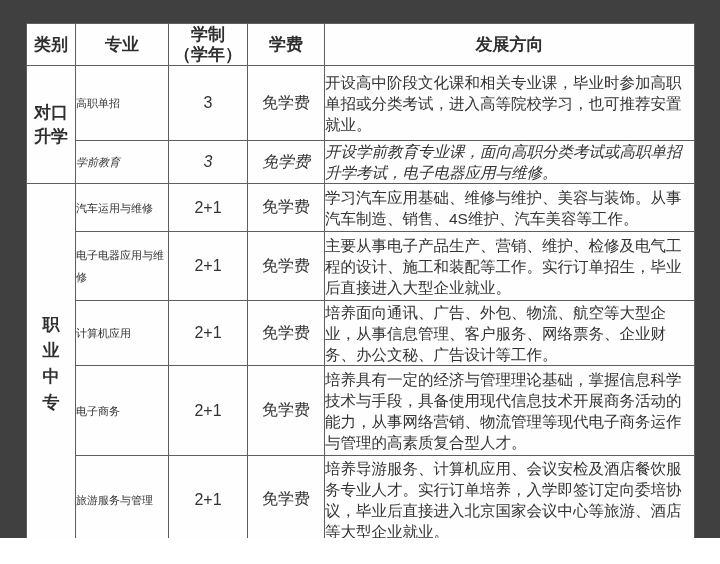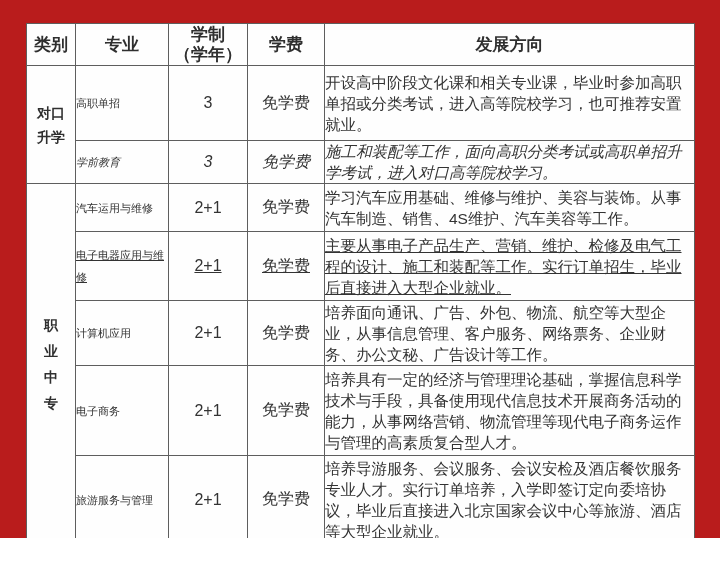--- a/index.html
+++ b/index.html
@@ -5,21 +5,21 @@
   html, body {
     margin: 0;
     padding: 0;
     background: #ffffff;
     font-family: "Liberation Sans", "DejaVu Sans", sans-serif;
   }
   .page {
     position: relative;
     width: 720px;
     height: 538px;
-    background: #b91c1c;
+    background: #404040;
     overflow: hidden;
   }
   table.programs {
     position: absolute;
     left: 26px;
     top: 23px;
     width: 668px;
     border-collapse: collapse;
     table-layout: fixed;
     color: #333333;
@@ -34,28 +34,28 @@
     font-size: 17px;
     font-weight: bold;
     text-align: center;
     color: #2f2f2f;
     line-height: 20px;
   }
   tr.hrow { height: 42px; }
   tr.r1 { height: 75px; }
   tr.r2 { height: 40px; font-style: italic; }
   tr.r3 { height: 48px; }
-  tr.r4 { height: 69px; text-decoration: underline; }
+  tr.r4 { height: 69px; }
   tr.r5 { height: 65px; }
   tr.r6 { height: 90px; }
   tr.r7 { height: 88px; }
   td.category {
     text-align: center;
     font-weight: bold;
-    font-size: 14px;
+    font-size: 17px;
     color: #2f2f2f;
   }
   td.category .wrap2 {
     display: inline-block;
     width: 2.15em;
     word-break: break-all;
     line-height: 24px;
     text-align: center;
   }
   td.category .wrap1 {
@@ -118,21 +118,21 @@
         </td>
         <td class="major">高职单招</td>
         <td class="duration">3</td>
         <td class="tuition">免学费</td>
         <td class="direction">开设高中阶段文化课和相关专业课，毕业时参加高职单招或分类考试，进入高等院校学习，也可推荐安置就业。</td>
       </tr>
       <tr class="r2">
         <td class="major">学前教育</td>
         <td class="duration">3</td>
         <td class="tuition">免学费</td>
-        <td class="direction">施工和装配等工作，面向高职分类考试或高职单招升学考试，进入对口高等院校学习。</td>
+        <td class="direction">开设学前教育专业课，面向高职分类考试或高职单招升学考试，电子电器应用与维修。</td>
       </tr>
       <tr class="r3">
         <td class="category" rowspan="5">
           <span class="wrap1">职业中专</span>
         </td>
         <td class="major">汽车运用与维修</td>
         <td class="duration">2+1</td>
         <td class="tuition">免学费</td>
         <td class="direction">学习汽车应用基础、维修与维护、美容与装饰。从事汽车制造、销售、4S维护、汽车美容等工作。</td>
       </tr>
@@ -151,17 +151,17 @@
       <tr class="r6">
         <td class="major">电子商务</td>
         <td class="duration">2+1</td>
         <td class="tuition">免学费</td>
         <td class="direction">培养具有一定的经济与管理理论基础，掌握信息科学技术与手段，具备使用现代信息技术开展商务活动的能力，从事网络营销、物流管理等现代电子商务运作与管理的高素质复合型人才。</td>
       </tr>
       <tr class="r7">
         <td class="major">旅游服务与管理</td>
         <td class="duration">2+1</td>
         <td class="tuition">免学费</td>
-        <td class="direction">培养导游服务、会议服务、会议安检及酒店餐饮服务专业人才。实行订单培养，入学即签订定向委培协议，毕业后直接进入北京国家会议中心等旅游、酒店等大型企业就业。</td>
+        <td class="direction">培养导游服务、计算机应用、会议安检及酒店餐饮服务专业人才。实行订单培养，入学即签订定向委培协议，毕业后直接进入北京国家会议中心等旅游、酒店等大型企业就业。</td>
       </tr>
     </tbody>
   </table>
 </div>
 
 </body></html>

